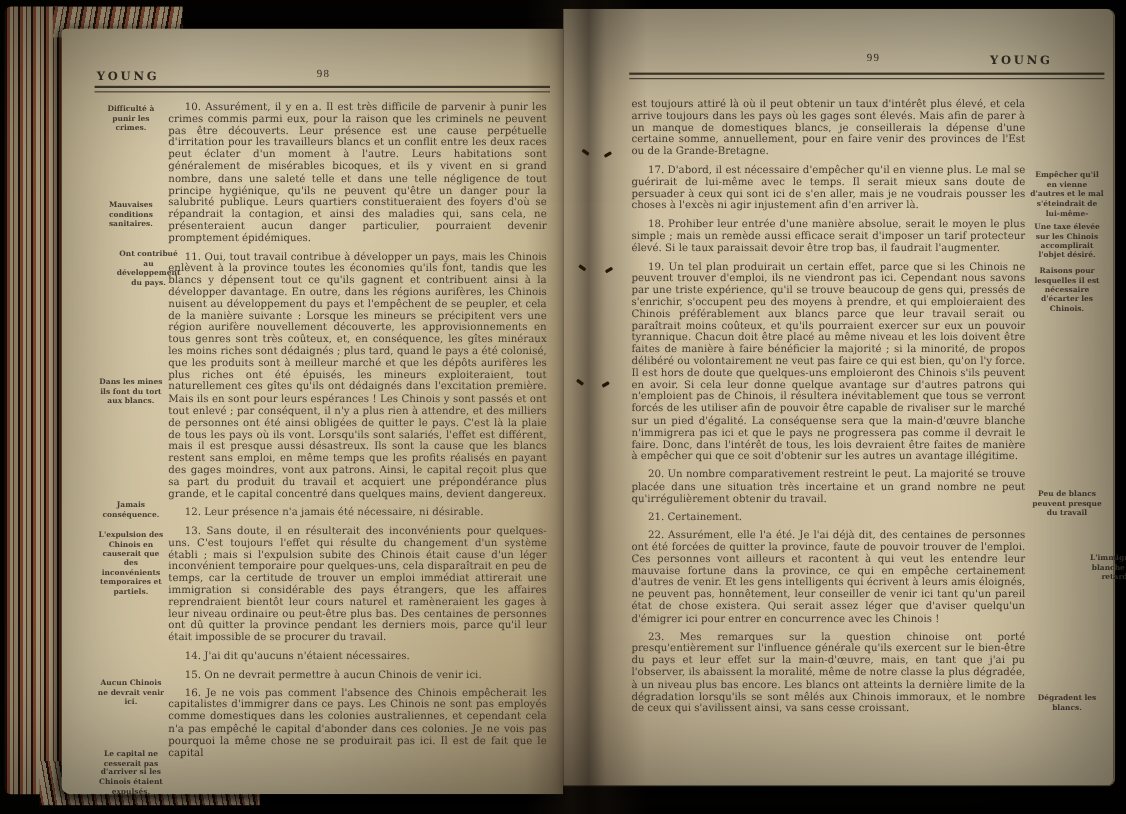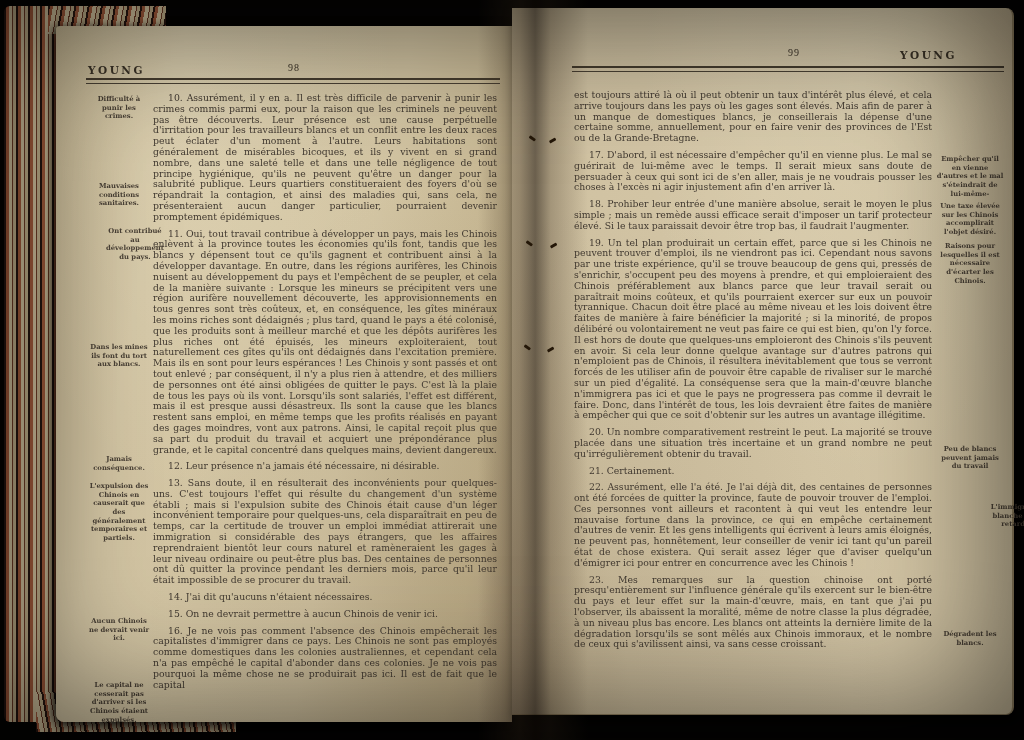--- a/index.html
+++ b/index.html
@@ -108,21 +108,21 @@
   <div class="page page-left">
     <span class="head-word" style="left:32px;top:38px;">YOUNG</span>
     <span class="page-num" style="left:232px;top:36px;">98</span>
     <div class="rule" style="left:30px;top:52px;width:414px;"></div>
 
     <aside class="mnote" style="left:32px;top:69px;">Difficulté à punir les crimes.</aside>
     <aside class="mnote" style="left:32px;top:156px;">Mauvaises conditions sanitaires.</aside>
     <aside class="mnote" style="left:48px;top:201px;">Ont contribué au développement du pays.</aside>
     <aside class="mnote" style="left:32px;top:317px;">Dans les mines ils font du tort aux blancs.</aside>
     <aside class="mnote" style="left:32px;top:429px;">Jamais conséquence.</aside>
-    <aside class="mnote" style="left:32px;top:456px;">L'expulsion des Chinois en causerait que des généralement temporaires et partiels.</aside>
+    <aside class="mnote" style="left:32px;top:456px;">L'expulsion des Chinois en causerait que des inconvénients temporaires et partiels.</aside>
     <aside class="mnote" style="left:32px;top:591px;">Aucun Chinois ne devrait venir ici.</aside>
     <aside class="mnote" style="left:32px;top:611px;margin-top:44px;">Le capital ne cesserait pas d'arriver si les Chinois étaient expulsés.</aside>
 
     <div class="bodycol" style="left:97px;top:67px;width:344px;">
       <p>10.  Assurément, il y en a.  Il est très difficile de parvenir à punir les crimes commis parmi eux, pour la raison que les criminels ne peuvent pas être découverts.  Leur présence est une cause perpétuelle d'irritation pour les travailleurs blancs et un conflit entre les deux races peut éclater d'un moment à l'autre.  Leurs habitations sont généralement de misérables bicoques, et ils y vivent en si grand nombre, dans une saleté telle et dans une telle négligence de tout principe hygiénique, qu'ils ne peuvent qu'être un danger pour la salubrité publique.  Leurs quartiers constitueraient des foyers d'où se répandrait la contagion, et ainsi des maladies qui, sans cela, ne présenteraient aucun danger particulier, pourraient devenir promptement épidémiques.</p>
       <p>11.  Oui, tout travail contribue à développer un pays, mais les Chinois enlèvent à la province toutes les économies qu'ils font, tandis que les blancs y dépensent tout ce qu'ils gagnent et contribuent ainsi à la développer davantage.  En outre, dans les régions aurifères, les Chinois nuisent au développement du pays et l'empêchent de se peupler, et cela de la manière suivante&nbsp;: Lorsque les mineurs se précipitent vers une région aurifère nouvellement découverte, les approvisionnements en tous genres sont très coûteux, et, en conséquence, les gîtes minéraux les moins riches sont dédaignés&nbsp;; plus tard, quand le pays a été colonisé, que les produits sont à meilleur marché et que les dépôts aurifères les plus riches ont été épuisés, les mineurs exploiteraient, tout naturellement ces gîtes qu'ils ont dédaignés dans l'excitation première.  Mais ils en sont pour leurs espérances&nbsp;!  Les Chinois y sont passés et ont tout enlevé&nbsp;; par conséquent, il n'y a plus rien à attendre, et des milliers de personnes ont été ainsi obligées de quitter le pays.  C'est là la plaie de tous les pays où ils vont.  Lorsqu'ils sont salariés, l'effet est différent, mais il est presque aussi désastreux.  Ils sont la cause que les blancs restent sans emploi, en même temps que les profits réalisés en payant des gages moindres, vont aux patrons.  Ainsi, le capital reçoit plus que sa part du produit du travail et acquiert une prépondérance plus grande, et le capital concentré dans quelques mains, devient dangereux.</p>
       <p>12.  Leur présence n'a jamais été nécessaire, ni désirable.</p>
       <p>13.  Sans doute, il en résulterait des inconvénients pour quelques-uns. C'est toujours l'effet qui résulte du changement d'un système établi&nbsp;; mais si l'expulsion subite des Chinois était cause d'un léger inconvénient temporaire pour quelques-uns, cela disparaîtrait en peu de temps, car la certitude de trouver un emploi immédiat attirerait une immigration si considérable des pays étrangers, que les affaires reprendraient bientôt leur cours naturel et ramèneraient les gages à leur niveau ordinaire ou peut-être plus bas.  Des centaines de personnes ont dû quitter la province pendant les derniers mois, parce qu'il leur était impossible de se procurer du travail.</p>
       <p>14.  J'ai dit qu'aucuns n'étaient nécessaires.</p>
       <p>15.  On ne devrait permettre à aucun Chinois de venir ici.</p>
@@ -131,21 +131,21 @@
   </div>
 
   <div class="page page-right">
     <span class="page-num" style="left:276px;top:39px;">99</span>
     <span class="head-word" style="left:388px;top:41px;">YOUNG</span>
     <div class="rule" style="left:60px;top:58px;width:432px;"></div>
 
     <aside class="mnote mnote-r" style="left:424px;top:147px;">Empêcher qu'il en vienne d'autres et le mal s'éteindrait de lui-même-</aside>
     <aside class="mnote mnote-r" style="left:424px;top:194px;">Une taxe élevée sur les Chinois accomplirait l'objet désiré.</aside>
     <aside class="mnote mnote-r" style="left:424px;top:234px;">Raisons pour lesquelles il est nécessaire d'écarter les Chinois.</aside>
-    <aside class="mnote mnote-r" style="left:424px;top:437px;">Peu de blancs peuvent jamais du travail</aside>
+    <aside class="mnote mnote-r" style="left:424px;top:437px;">Peu de blancs peuvent presque du travail</aside>
     <aside class="mnote mnote-r" style="left:448px;top:495px;margin-left:24px;">L'immigration blanche a été retarder.</aside>
     <aside class="mnote mnote-r" style="left:424px;top:586px;margin-top:36px;">Dégradent les blancs.</aside>
 
     <div class="bodycol" style="left:62px;top:82px;width:358px;">
       <p class="no-indent">est toujours attiré là où il peut obtenir un taux d'intérêt plus élevé, et cela arrive toujours dans les pays où les gages sont élevés.  Mais afin de parer à un manque de domestiques blancs, je conseillerais la dépense d'une certaine somme, annuellement, pour en faire venir des provinces de l'Est ou de la Grande-Bretagne.</p>
       <p>17.  D'abord, il est nécessaire d'empêcher qu'il en vienne plus.  Le mal se guérirait de lui-même avec le temps.  Il serait mieux sans doute de persuader à ceux qui sont ici de s'en aller, mais je ne voudrais pousser les choses à l'excès ni agir injustement afin d'en arriver là.</p>
       <p>18.  Prohiber leur entrée d'une manière absolue, serait le moyen le plus simple&nbsp;; mais un remède aussi efficace serait d'imposer un tarif protecteur élevé.  Si le taux paraissait devoir être trop bas, il faudrait l'augmenter.</p>
       <p>19.  Un tel plan produirait un certain effet, parce que si les Chinois ne peuvent trouver d'emploi, ils ne viendront pas ici.  Cependant nous savons par une triste expérience, qu'il se trouve beaucoup de gens qui, pressés de s'enrichir, s'occupent peu des moyens à prendre, et qui emploieraient des Chinois préférablement aux blancs parce que leur travail serait ou paraîtrait moins coûteux, et qu'ils pourraient exercer sur eux un pouvoir tyrannique.  Chacun doit être placé au même niveau et les lois doivent être faites de manière à faire bénéficier la majorité&nbsp;; si la minorité, de propos délibéré ou volontairement ne veut pas faire ce qui est bien, qu'on l'y force.  Il est hors de doute que quelques-uns emploieront des Chinois s'ils peuvent en avoir.  Si cela leur donne quelque avantage sur d'autres patrons qui n'emploient pas de Chinois, il résultera inévitablement que tous se verront forcés de les utiliser afin de pouvoir être capable de rivaliser sur le marché sur un pied d'égalité. La conséquense sera que la main-d'œuvre blanche n'immigrera pas ici et que le pays ne progressera pas comme il devrait le faire.  Donc, dans l'intérêt de tous, les lois devraient être faites de manière à empêcher qui que ce soit d'obtenir sur les autres un avantage illégitime.</p>
       <p>20.  Un nombre comparativement restreint le peut.  La majorité se trouve placée dans une situation très incertaine et un grand nombre ne peut qu'irrégulièrement obtenir du travail.</p>
       <p>21.  Certainement.</p>

